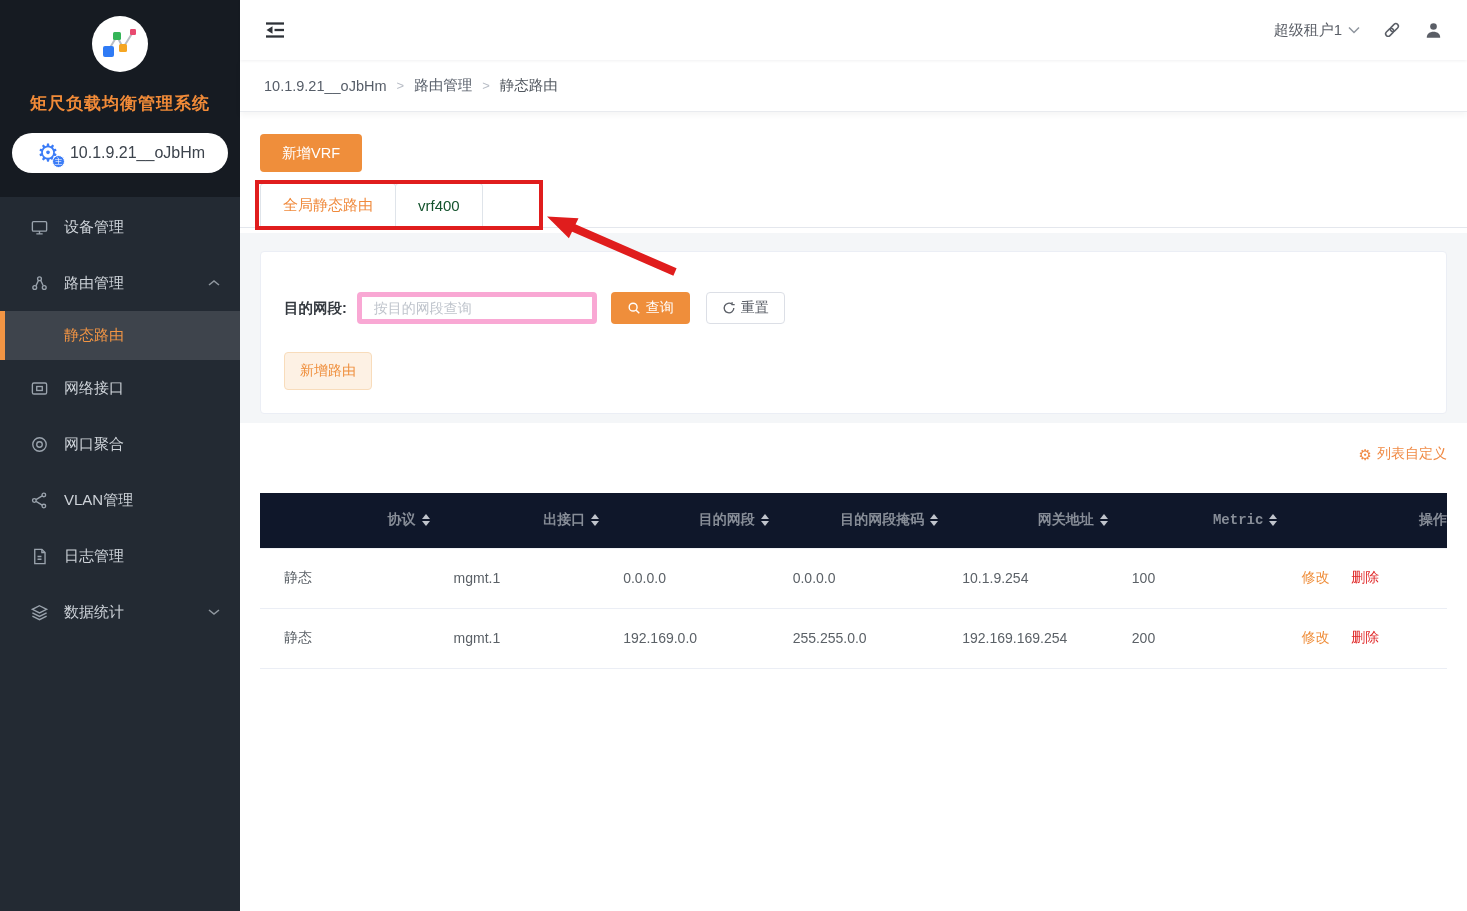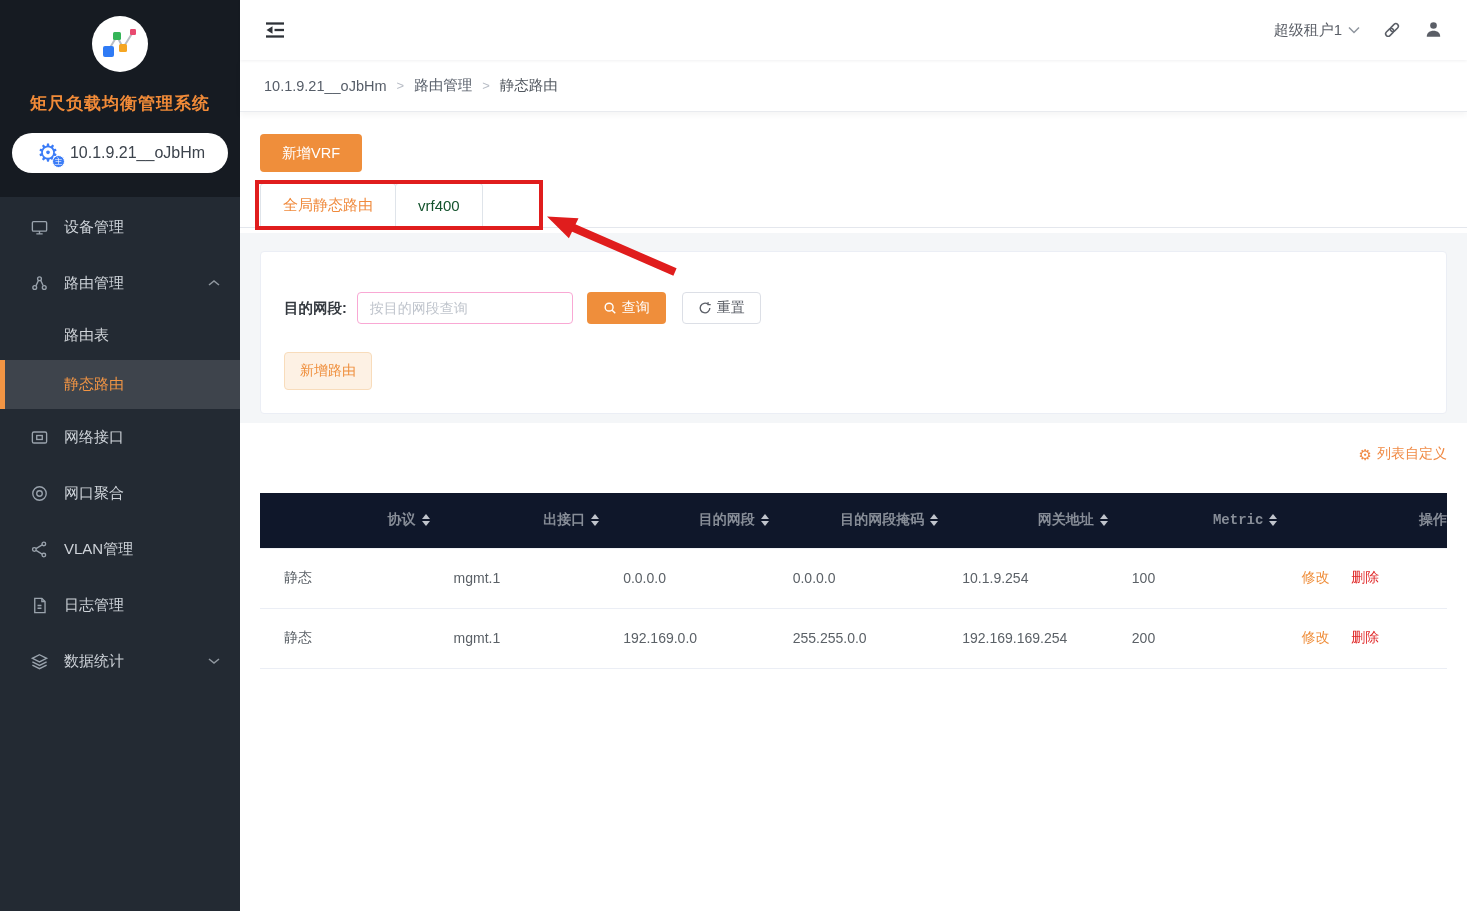--- a/index.html
+++ b/index.html
@@ -21,21 +21,21 @@
   .device-name { color:#3c434c; font-size:16px; }
   .menu { flex:1; background:#232a33; padding-top:2px; }
   .menu-item { height:56px; display:flex; align-items:center; padding:0 20px 0 30px; color:#ced3d9; font-size:15px; cursor:pointer; }
   .menu-item .mi-icon { width:19px; height:19px; margin-right:15px; color:#9aa3ad; display:flex; align-items:center; justify-content:center; }
   .menu-item .mi-arrow { margin-left:auto; color:#8f979f; display:flex; }
   .submenu-item { height:49px; display:flex; align-items:center; padding-left:64px; color:#d2d6db; font-size:15px; cursor:pointer; }
   .submenu-item.active { background:#3e444c; color:#f29544; border-left:5px solid #f29544; padding-left:59px; }
   
   .main { flex:1; display:flex; flex-direction:column; background:#fff; }
   .topbar { height:60px; background:#fff; display:flex; align-items:center; padding:0 24px; box-shadow:0 1px 3px rgba(0,21,41,.06); position:relative; z-index:3; }
-  .topbar-right { margin-left:auto; display:flex; gap:22px; }
+  .topbar-right { margin-left:auto; display:flex; align-items:center; gap:22px; }
   .tenant { display:flex; align-items:center; gap:6px; color:#5a5e66; font-size:15px; cursor:pointer; }
   .breadcrumb-bar { height:52px; background:#fff; display:flex; align-items:center; padding:0 24px; border-bottom:1px solid #e9ebef; box-shadow:0 3px 6px rgba(0,0,0,.045); position:relative; z-index:2; }
   .crumb { color:#565d68; font-size:14.5px; }
   .crumb.current { color:#51575f; }
   .crumb-sep { color:#b8bdc6; margin:0 10px; font-size:13px; }
   .content { flex:1; background:#fff; position:relative; overflow:hidden; }
   
   .btn { display:inline-flex; align-items:center; justify-content:center; gap:5px; border-radius:4px; font-size:14px; cursor:pointer; border:1px solid transparent; }
   .btn-primary { background:#ef8e3b; color:#fff; }
   .btn-plain-white { background:#fff; border-color:#dcdfe6; color:#5a5e66; }
@@ -44,21 +44,21 @@
   
   .tabs-row { margin-top:11px; height:45px; border-bottom:1px solid #e4e7ed; display:flex; align-items:flex-end; padding-left:20px; }
   .tab { height:44px; display:flex; align-items:center; padding:0 22px; background:#fff; border:1px solid #dfe4ea; border-bottom:none; border-radius:4px 4px 0 0; color:#14532d; font-size:15px; cursor:pointer; }
   .tab + .tab { margin-left:-1px; }
   .tab.active { color:#f08a3c; }
   
   .filter-section { background:#f4f6f8; padding:18px 20px 9px; margin-top:5px; }
   .filter-card { background:#fff; border:1px solid #ebeef5; border-radius:4px; padding:40px 23px 23px; }
   .filter-row { display:flex; align-items:center; }
   .filter-label { font-weight:700; color:#353a40; margin-right:10px; font-size:14.5px; }
-  .filter-input { width:216px; height:32px; border:1px solid #f9a8d4; border-radius:4px; padding:0 12px; font-size:14px; color:#303133; outline:none; font-family:inherit; }
+  .filter-input { width:240px; height:32px; border:5px solid #f9a8d4; border-radius:4px; padding:0 12px; font-size:14px; color:#303133; outline:none; font-family:inherit; }
   .filter-input::placeholder { color:#bfc4cc; }
   .btn-search { height:32px; padding:0 15px; margin-left:14px; }
   .btn-reset { height:32px; padding:0 15px; margin-left:16px; }
   .btn-add-route { height:38px; padding:0 15px; margin-top:28px; }
   
   .customize-row { margin:22px 20px 0; display:flex; justify-content:flex-end; }
   .customize { color:#f08a45; font-size:14px; display:flex; align-items:center; gap:5px; cursor:pointer; }
   .customize .gear-sm { font-size:15px; line-height:1; }
   
   .rt-table { margin:30px 20px 0; width:1187px; border-collapse:collapse; table-layout:fixed; }
@@ -117,23 +117,20 @@
             <circle cx="18" cy="17" r="2.4"></circle>
             <path d="M7.5 15l3-6.5M13.5 8l3 6.5"></path>
           </svg>
       </span>
       <span>路由管理</span>
       <span class="mi-arrow">
         <svg class="icon" width="12" height="8" viewBox="0 0 12 8" fill="none" stroke="currentColor" stroke-width="1.6">
             <polyline points="1,6 6,2 11,6"></polyline>
           </svg>
       </span>
-    </div>
-    <div class="submenu-item">
-      <span>路由表</span>
     </div>
     <div class="submenu-item active">
       <span>静态路由</span>
     </div>
     <div class="menu-item">
       <span class="mi-icon">
         <svg class="icon" width="19" height="19" viewBox="0 0 24 24" fill="none" stroke="currentColor" stroke-width="1.7">
             <rect x="3" y="5" width="18" height="14" rx="2"></rect>
             <rect x="8.5" y="9.5" width="7" height="5"></rect>
           </svg>

